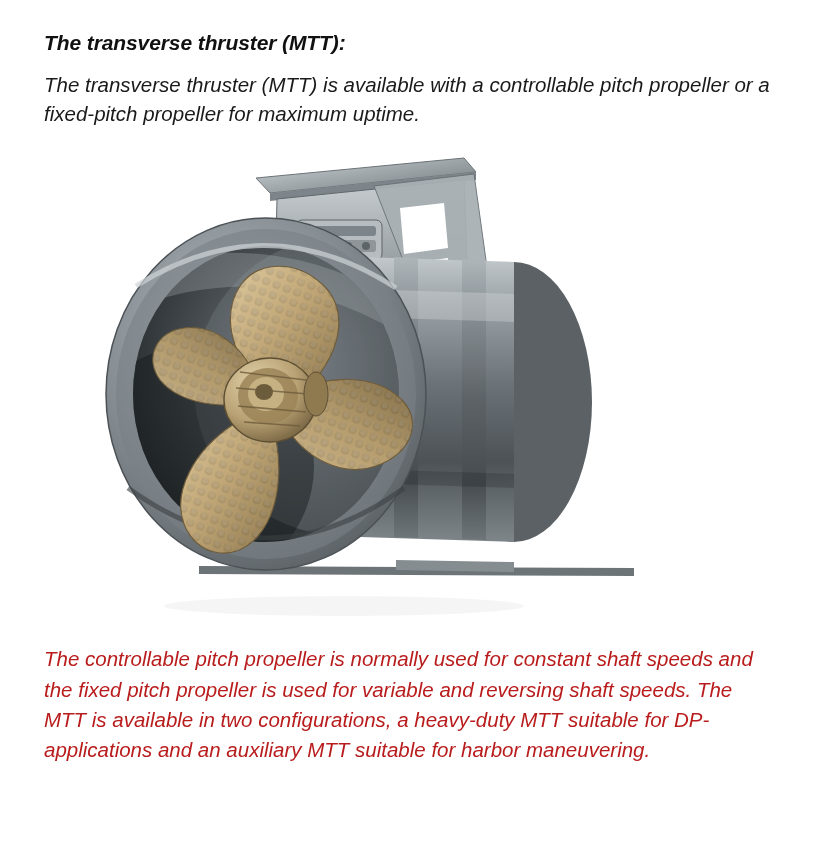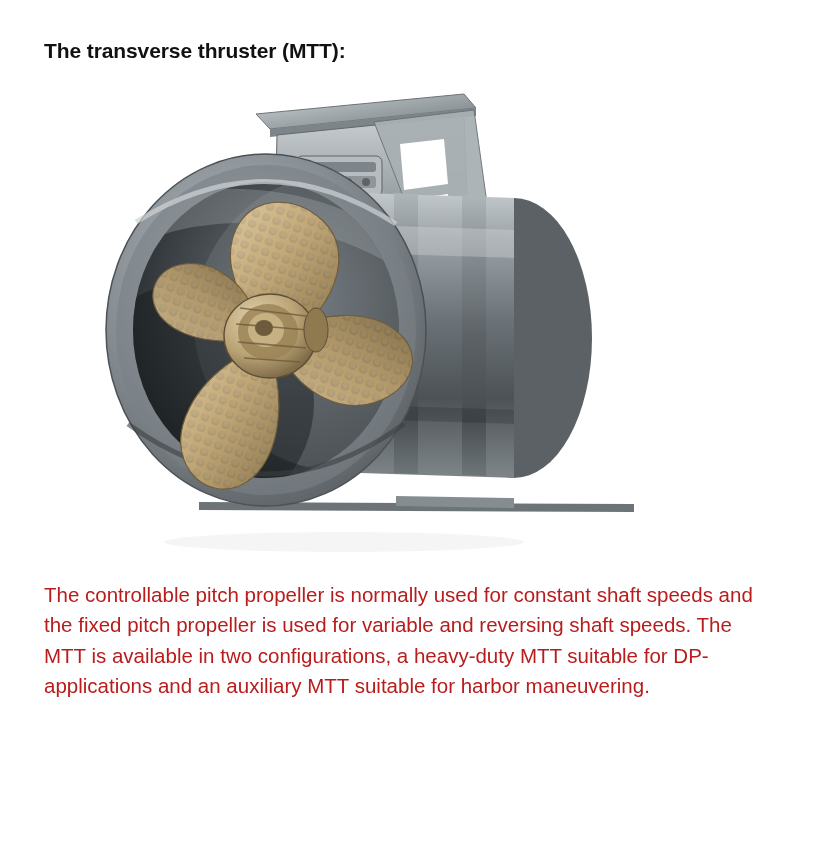--- a/index.html
+++ b/index.html
@@ -12,21 +12,22 @@
     background: #ffffff;
     font-family: "Liberation Sans", sans-serif;
     color: #1a1a1a;
     overflow: hidden;
   }
   .page {
     position: relative;
     width: 821px;
     height: 863px;
     box-sizing: border-box;
-    padding: 8px 44px;
+    padding: 0 44px;
+    font-style: italic;
   }
   .heading {
     font-size: 21px;
     font-weight: bold;
     letter-spacing: -0.1px;
     margin: 0;
     padding-top: 30px;
     line-height: 1.25;
     color: #111111;
   }
@@ -64,20 +65,21 @@
     display: block;
   }
 </style>
 </head>
 <body>
 
 <div class="page">
 
   <h1 class="heading">The transverse thruster (MTT):</h1>
 
+  <p class="intro">The transverse thruster (MTT) is available with a controllable pitch propeller or a fixed-pitch propeller for maximum uptime.</p>
 
   <div class="figure">
     <div class="figure-stage">
       <svg class="thruster-svg" width="742" height="500" viewBox="0 0 742 500" xmlns="http://www.w3.org/2000/svg" aria-hidden="true">
         <defs>
           <linearGradient id="tunnelBody" x1="0" y1="0" x2="0" y2="1">
             <stop offset="0%" stop-color="#c4cacd"></stop>
             <stop offset="18%" stop-color="#9aa1a6"></stop>
             <stop offset="45%" stop-color="#6c7378"></stop>
             <stop offset="72%" stop-color="#4c5256"></stop>

